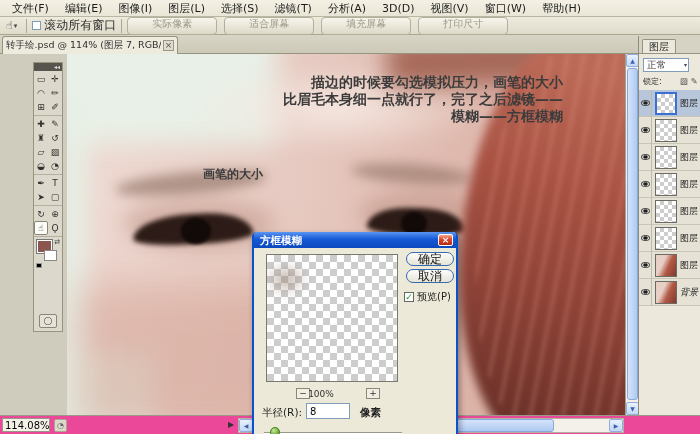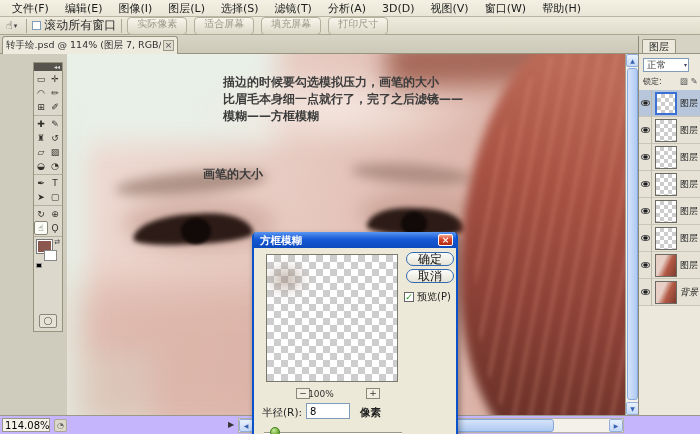--- a/index.html
+++ b/index.html
@@ -12,21 +12,21 @@
   #menubar { left:0; top:0; width:700px; height:17px; background:linear-gradient(#f4f1e4,#e9e6d7); border-bottom:1px solid #b9b6a6; display:flex; align-items:center; padding-left:4px; }
   .menu-item { padding:0 8px; font-size:11px; color:#1c1c1c; white-space:nowrap; }
 
   
   #optionsbar { left:0; top:17px; width:700px; height:18px; background:linear-gradient(#eeebdd,#dfdccc); border-bottom:1px solid #a8a593; display:flex; align-items:center; }
   #hand-opt { margin-left:6px; font-size:11px; color:#333; }
   #hand-caret { font-size:7px; color:#444; margin:0 4px 0 1px; }
   #opt-sep1, #opt-sep2 { width:1px; height:14px; background:#aaa795; margin:0 5px; }
   .opt-check-box { width:9px; height:9px; background:#fff; border:1px solid #7f9db9; display:inline-block; margin-right:3px; }
   #opt-check-label { font-size:12px; color:#2a2a2a; }
-  .opt-btn { height:18px; line-height:11px; font-size:10px; color:#9b9886; background:linear-gradient(#f8f6ec,#dcd9c8); border:1px solid #b2af9b; border-radius:4px; padding:0 9px; margin-right:7px; white-space:nowrap; }
+  .opt-btn { height:18px; line-height:11px; font-size:10px; color:#9b9886; background:linear-gradient(#f8f6ec,#dcd9c8); border:1px solid #b2af9b; border-radius:4px; padding:0 24px; margin-right:7px; white-space:nowrap; }
 
   
   #tabbar { left:0; top:35px; width:700px; height:19px; background:linear-gradient(#d8d5c6,#ccc9b9); border-bottom:1px solid #96937f; }
   #doc-tab { position:absolute; left:2px; top:1px; width:176px; height:18px; background:#edead e; background:#edeade; border:1px solid #96937f; border-bottom:none; border-radius:3px 3px 0 0; display:flex; align-items:center; padding:0 3px; }
   #doc-tab-title { font-size:9.5px; color:#2f2f2f; white-space:nowrap; overflow:hidden; flex:1; }
   #doc-tab-close { font-size:9px; color:#555; border:1px solid #9a9786; background:#e0ddcf; width:11px; height:11px; line-height:9px; text-align:center; margin-left:2px; }
 
   
   #toolbar { left:33px; top:62px; width:30px; height:270px; background:#dcd9cc; border:1px solid #96937f; z-index:3; }
   #toolbar-header { height:8px; background:#56544d; color:#ddd; font-size:6px; line-height:8px; text-align:right; padding-right:2px; }
@@ -53,21 +53,21 @@
   #brow-r { left:284px; top:110px; width:122px; height:20px; background:#8d6e61; border-radius:50%; filter:blur(6px); opacity:.58; transform:rotate(4deg); }
   #socket-l { left:56px; top:144px; width:152px; height:52px; background:#bd9184; border-radius:50%; filter:blur(10px); opacity:.5; }
   #socket-r { left:292px; top:136px; width:124px; height:46px; background:#bd9184; border-radius:50%; filter:blur(9px); opacity:.5; }
   #eye-l { left:66px; top:160px; width:120px; height:30px; background:#2c1b16; border-radius:55% 45% 50% 50%/85% 85% 30% 30%; filter:blur(2.5px); transform:rotate(-3deg); }
   #iris-l { left:114px; top:164px; width:30px; height:26px; background:#120a08; border-radius:50%; filter:blur(1.5px); }
   #eye-r { left:300px; top:154px; width:98px; height:27px; background:#2c1b16; border-radius:50% 50% 50% 50%/85% 85% 30% 30%; filter:blur(2.5px); transform:rotate(2deg); }
   #iris-r { left:334px; top:158px; width:26px; height:23px; background:#120a08; border-radius:50%; filter:blur(1.5px); }
   #hair-top { left:320px; top:-20px; width:330px; height:48px; background:#9c5a49; filter:blur(12px); transform:rotate(-2deg); opacity:.85; }
   #hair-main { left:394px; top:-26px; width:260px; height:430px; background:linear-gradient(12deg,#5e2b24,#8d4237 35%,#a85243 60%,#bc6a58 85%); border-radius:45% 0 0 38%/55% 0 0 45%; filter:blur(5px); transform:rotate(3deg); }
   #hair-streaks { left:410px; top:-12px; width:230px; height:410px; background:repeating-linear-gradient(98deg,rgba(228,152,130,.5) 0 4px,rgba(0,0,0,0) 4px 16px); border-radius:45% 0 0 38%/55% 0 0 45%; filter:blur(2px); transform:rotate(3deg); opacity:.55; }
-  #annot { left:156px; top:20px; width:340px; font-size:12px; font-weight:600; color:#3c3c3c; line-height:17px; z-index:5; }
+  #annot { left:156px; top:20px; width:340px; font-size:14px; font-weight:600; color:#3c3c3c; line-height:17px; z-index:5;text-align:right; }
   #brush-note { left:136px; top:112px; font-size:12px; font-weight:600; color:#3c3c3c; z-index:5; }
 
   
   #vscroll { left:625px; top:54px; width:13px; height:361px; background:#f3f1e9; border-left:1px solid #a5a292; z-index:2; }
   .sb-btn { position:absolute; left:0; width:13px; height:13px; background:linear-gradient(#eaf2fd,#c3d8f6); border:1px solid #93aede; border-radius:2px; font-size:6px; color:#3a62b0; text-align:center; line-height:11px; }
   #vs-up { top:0; }
   #vs-down { bottom:0; }
   #vs-thumb { position:absolute; left:1px; top:14px; width:11px; height:332px; background:linear-gradient(90deg,#d6e4fa,#aec9f1); border:1px solid #88a9de; border-radius:3px; }
 
   
@@ -111,21 +111,21 @@
   #dlg-radius-unit { position:absolute; left:106px; top:158px; font-size:10.5px; color:#222;font-weight:bold; }
   #dlg-slider-track { position:absolute; left:10px; top:184px; width:138px; height:2px; background:#9a9789; border-bottom:1px solid #fff; }
   #dlg-slider-thumb { position:absolute; left:16px; top:179px; width:10px; height:10px; background:radial-gradient(circle at 35% 30%,#c8e99a,#72b03c 60%,#4c8a22); border:1px solid #3b7d19; border-radius:50%; }
   .dlg-btn { position:absolute; left:152px; width:48px; height:14px; background:linear-gradient(#fdfdfb,#e7e4d6); border:1px solid #336ab2; border-radius:7px; font-size:12px; line-height:12px; text-align:center; color:#111; }
   #dlg-ok { top:4px; }
   #dlg-cancel { top:21px; }
   #dlg-preview-check { position:absolute; left:150px; top:42px; font-size:10px; color:#222; display:flex; align-items:center; }
   #dlg-check-box { width:10px; height:10px; background:#fff; border:1px solid #666; color:#1f9a1f; font-size:9px; font-weight:bold; line-height:9px; text-align:center; margin-right:3px; }
 
   
-  #statusbar { left:0; top:415px; width:700px; height:19px; background:#c4b5fd; border-top:1px solid #9b9889; z-index:4; }
+  #statusbar { left:0; top:415px; width:700px; height:19px; background:#ec4899; border-top:1px solid #9b9889; z-index:4; }
   #sb-zoom { position:absolute; left:2px; top:2px; width:48px; height:14px; border:1px solid #9a9789; background:#f4f2e8; font-size:10px; padding-left:2px; font-family:"DejaVu Sans",sans-serif; }
   #sb-icon { position:absolute; left:54px; top:3px; width:13px; height:13px; background:#dcd9cb; border:1px solid #aaa795; border-radius:2px; font-size:8px; line-height:12px; text-align:center; color:#666; }
   #sb-doc { position:absolute; left:76px; top:4px; width:150px; font-size:10px; color:#222; }
   #sb-flyout { position:absolute; left:228px; top:4px; font-size:8px; color:#333; }
   #hscroll { position:absolute; left:238px; top:2px; width:386px; height:15px; background:#f3f1e9; border:1px solid #b5b2a2; }
   .hs-btn { position:absolute; top:0; width:14px; height:13px; background:linear-gradient(#eaf2fd,#c3d8f6); border:1px solid #93aede; border-radius:2px; font-size:6px; color:#3a62b0; text-align:center; line-height:12px; }
   #hs-left { left:0; } #hs-right { right:0; }
   #hs-thumb { position:absolute; left:15px; top:0; width:300px; height:13px; background:linear-gradient(#d6e4fa,#aec9f1); border:1px solid #88a9de; border-radius:3px; }
 </style>
 </head>

